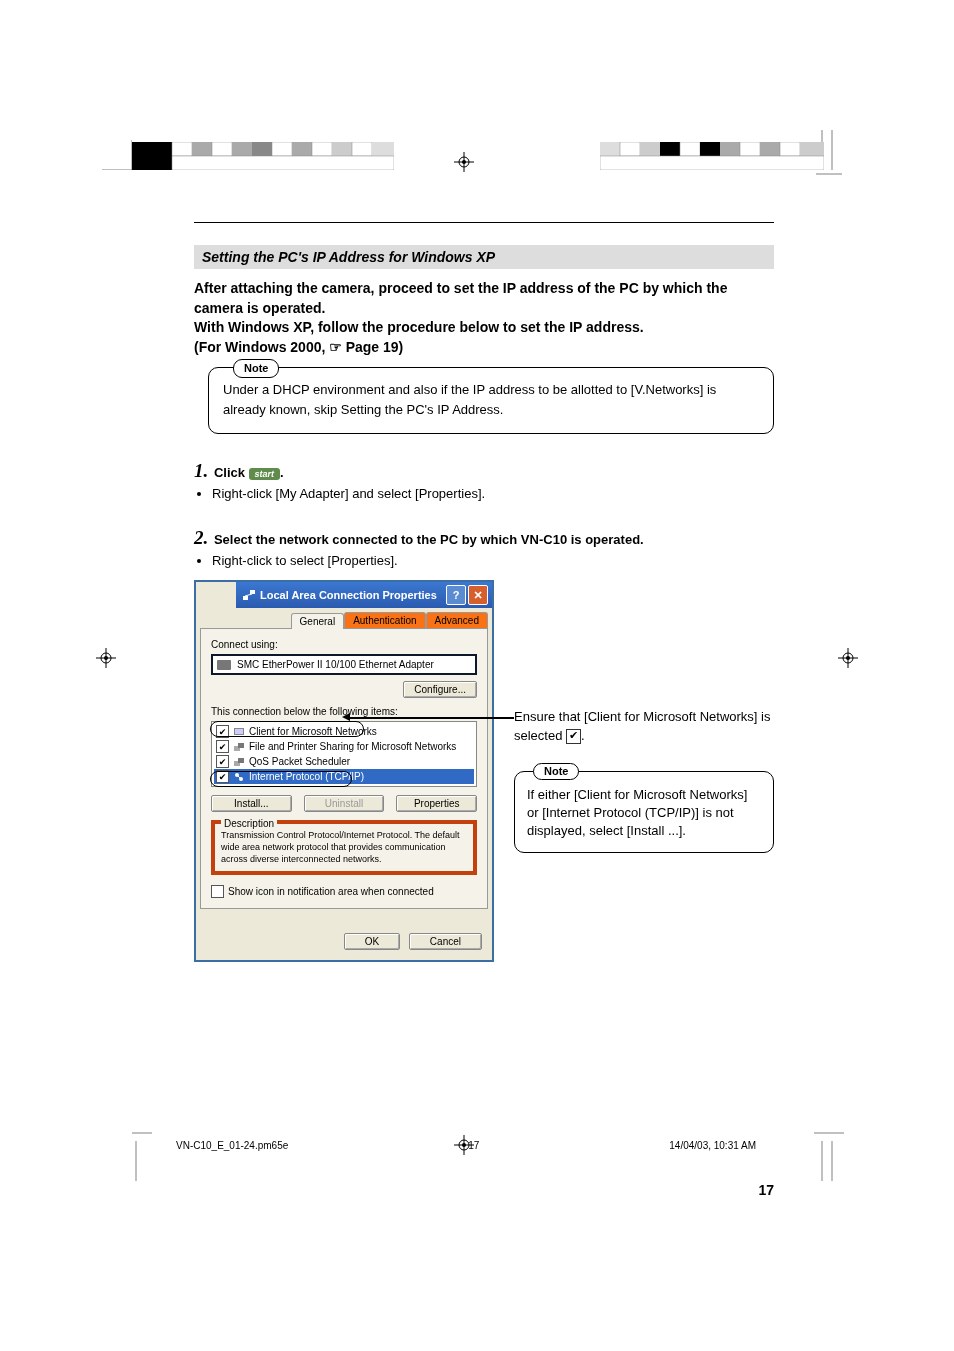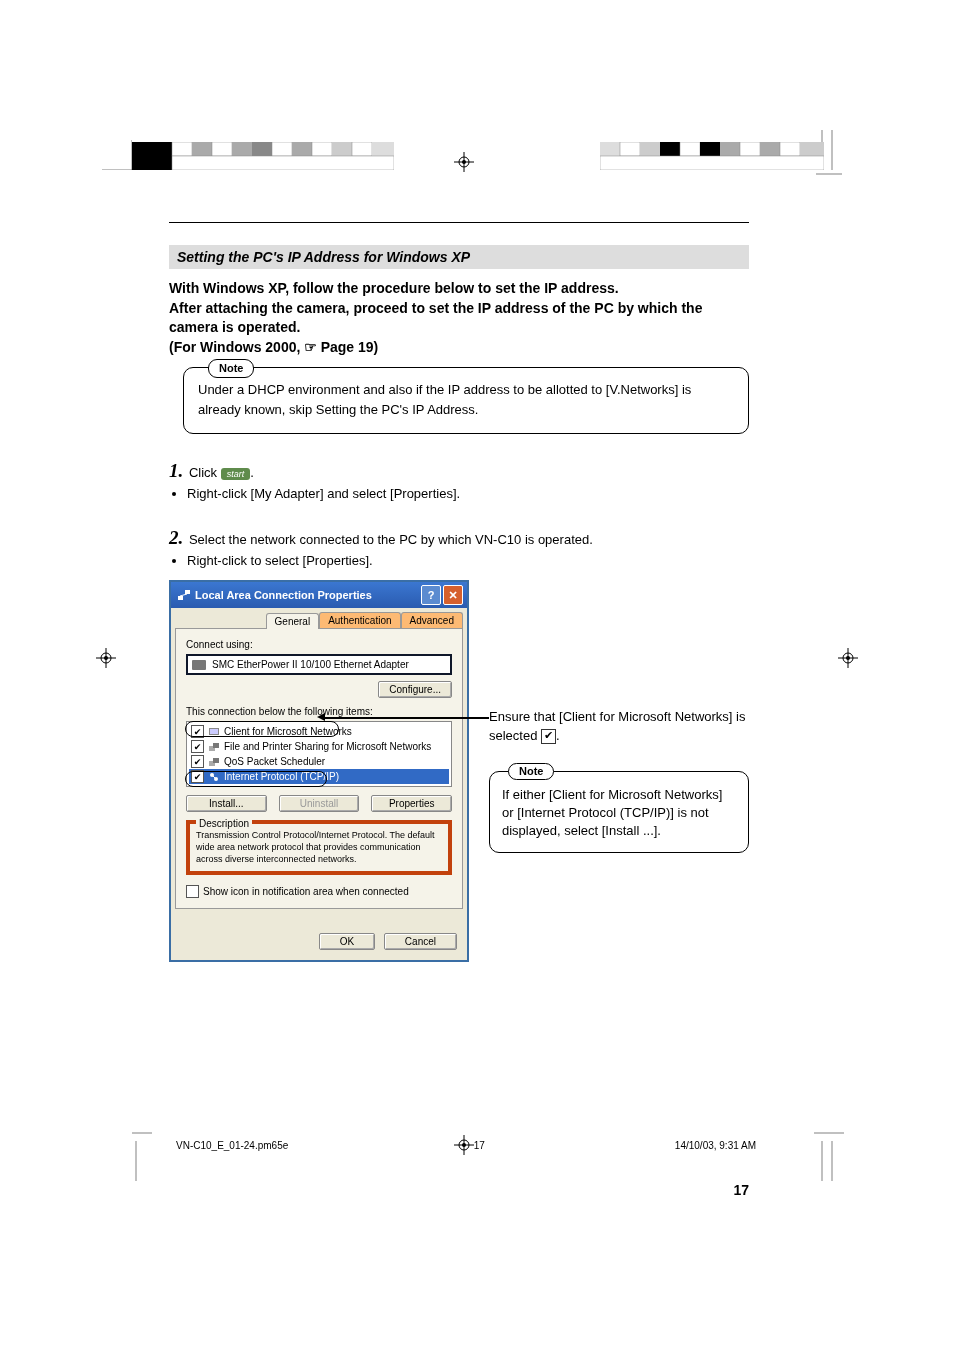--- a/index.html
+++ b/index.html
@@ -34,21 +34,21 @@
   .crop-mark {
     position: absolute;
     width: 40px;
     height: 40px;
   }
   .crop-mark.tl { top: 130px; left: 92px; border-top: 0; border-left: 0; }
 
   .page-frame {
     position: absolute;
     top: 222px;
-    left: 169px;
+    left: 194px;
     width: 580px;
   }
 
   .section-header {
     background: #ddd;
     padding: 4px 8px;
     font-weight: bold;
     font-style: italic;
     font-size: 14px;
     font-family: Arial, sans-serif;
@@ -91,21 +91,21 @@
     margin-top: 26px;
     font-size: 13px;
   }
   .step-num {
     font-weight: bold;
     font-style: italic;
     font-size: 19px;
     font-family: "Times New Roman", serif;
     margin-right: 2px;
   }
-  .step-head { font-weight: normal; font-size: 13px; }
+  .step-head { font-weight: bold; font-size: 13px; }
   .step ul { margin: 4px 0 0 18px; padding: 0; }
   .step li { font-size: 13px; margin-bottom: 2px; }
 
   .start-btn {
     display: inline-block;
     background: #5f8b4c;
     color: #fff;
     font-size: 9px;
     padding: 1px 6px;
     border-radius: 3px;
@@ -129,20 +129,21 @@
     font-size: 10px;
   }
   .titlebar {
     background: linear-gradient(to bottom, #3b77d1, #2a5bb0);
     color: #fff;
     padding: 3px 4px 3px 6px;
     display: flex;
     align-items: center;
     font-weight: bold;
     font-size: 11px;
+    margin-left: 40px;
   }
   .titlebar-icon {
     width: 14px; height: 14px;
     margin-right: 4px;
     display: inline-flex;
     align-items: center;
     justify-content: center;
   }
   .title-spacer { flex: 1; }
   .title-btn {
@@ -158,21 +159,21 @@
     font-size: 11px;
     font-weight: bold;
   }
   .title-btn.help { background: #5b8bd0; }
 
   .tabs { display: flex; padding: 4px 4px 0 4px; background: #ece9d8; justify-content: flex-end; }
   .tab {
     border: 1px solid #999;
     border-bottom: none;
     padding: 2px 8px;
-    background: #fdba74;
+    background: #f97316;
     font-size: 10px;
     margin-right: 0px;
     border-radius: 3px 3px 0 0;
   }
   .tab.active { background: #f5f3e9; position: relative; top: 1px; }
 
   .dialog-body {
     border: 1px solid #999;
     background: #f5f3e9;
     margin: 0 4px 14px 4px;
@@ -412,22 +413,22 @@
       <line x1="10" y1="0" x2="10" y2="20" stroke="#000"></line>
     </svg></div>
 
 <div class="page-frame">
 
   <div style="border-top:1px solid #000;"></div>
 
   <div class="section-header" style="margin-top:22px;">Setting the PC's IP Address for Windows XP</div>
 
   <div class="intro">
+    <div>After attaching the camera, proceed to set the IP address of the PC by which the camera is operated.</div>
     <div>With Windows XP, follow the procedure below to set the IP address.</div>
-    <div>After attaching the camera, proceed to set the IP address of the PC by which the camera is operated.</div>
     <div>
       <span>(For Windows 2000, </span><span class="pointer-icon">☞</span><span> Page 19)</span>
     </div>
   </div>
 
   <div class="note-box">
     <div class="note-label">Note</div>
     <div>Under a DHCP environment and also if the IP address to be allotted to [V.Networks] is already known, skip Setting the PC's IP Address.</div>
   </div>
 
@@ -556,14 +557,14 @@
     </div>
   </div>
 
   <div class="page-num" style="position:relative; margin-top:180px; text-align:right;">17</div>
 
 </div>
 
 <div class="footer-info">
   <span class="fn">VN-C10_E_01-24.pm65e</span>
   <span class="pn">17</span>
-  <span class="dt">14/10/03, 9:31 AM</span>
+  <span class="dt">14/04/03, 10:31 AM</span>
 </div>
 
 </body></html>

